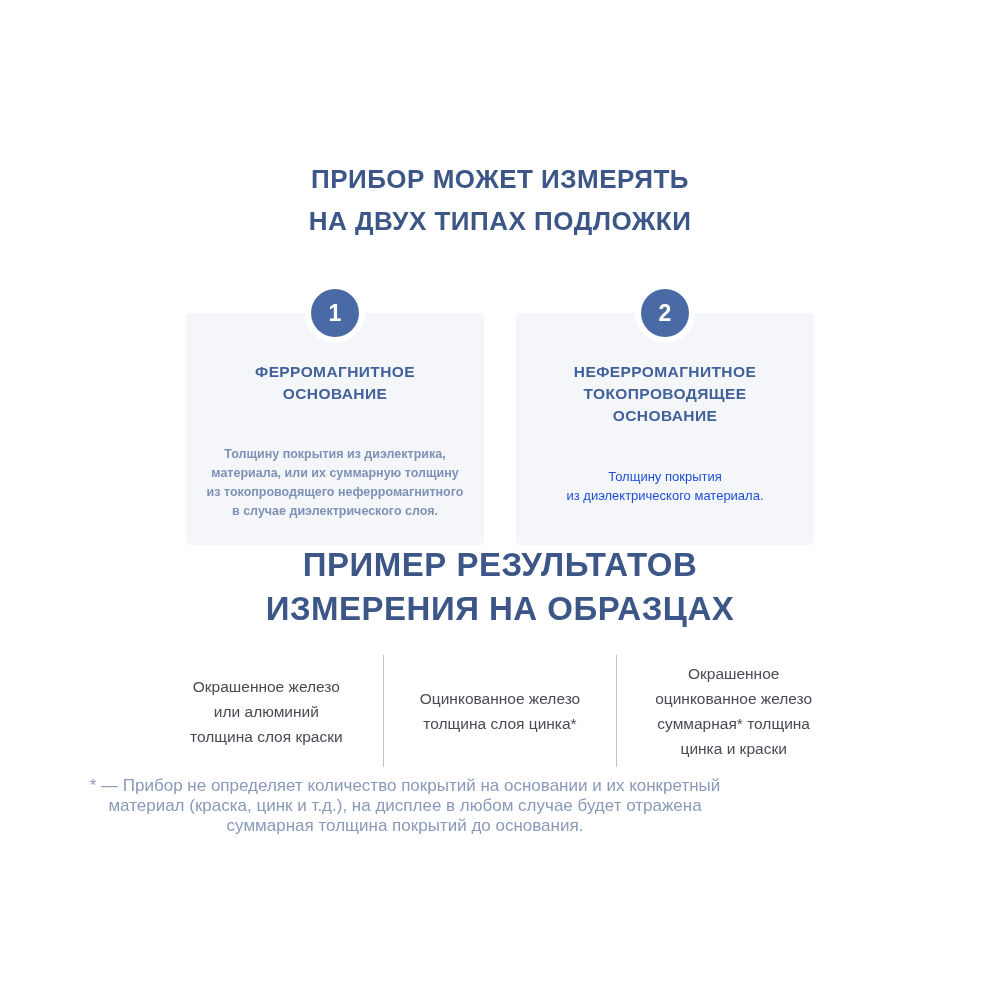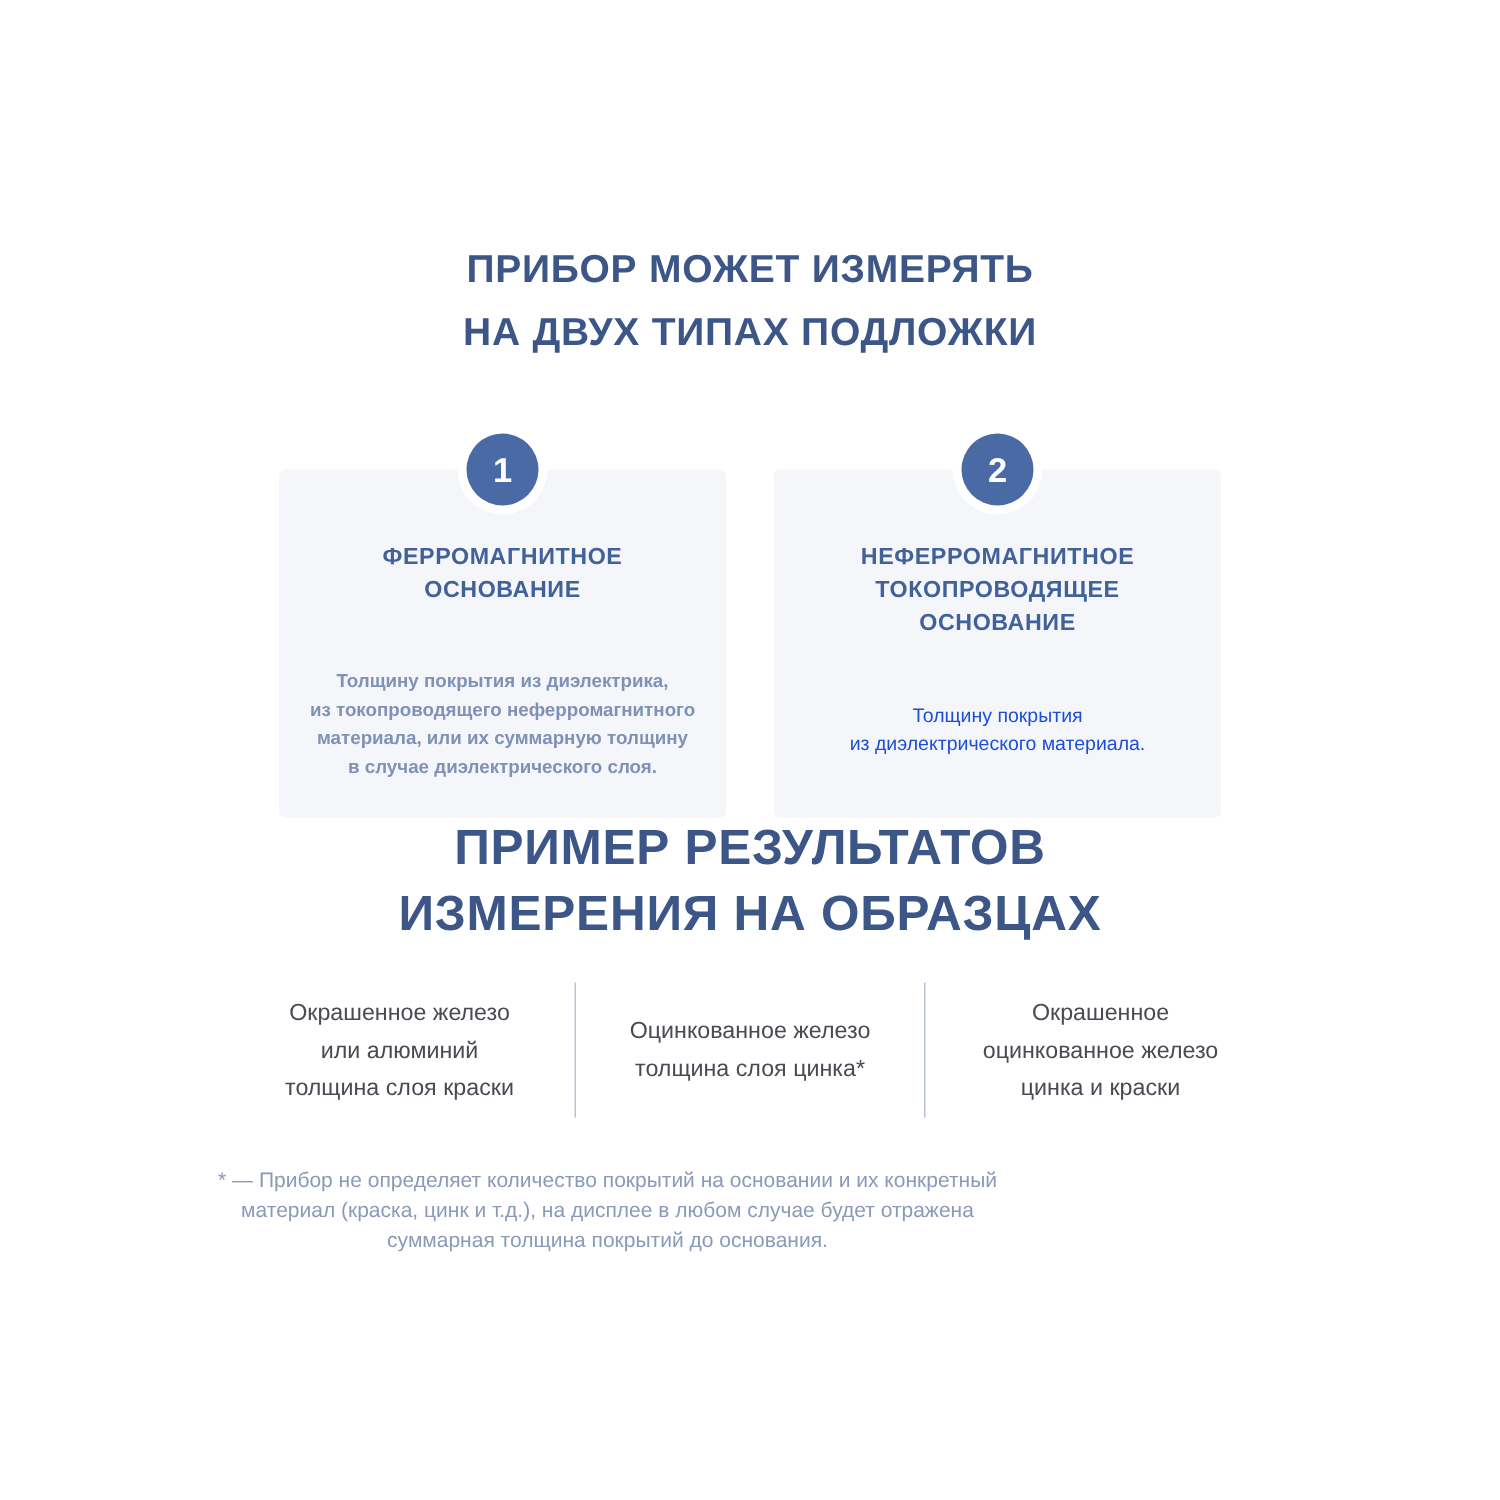--- a/index.html
+++ b/index.html
@@ -143,21 +143,21 @@
     min-height: 90px;
   }
 
   
   .footnote {
     position: absolute;
     top: 776px;
     left: 0;
     width: 810px;
     text-align: center;
-    font-size: 14px;
+    font-size: 17px;
     line-height: 20px;
     color: #8a9ab8;
   }
   .footnote .line { display: block; white-space: nowrap; }
 </style>
 </head>
 <body>
 
 <div class="page">
 
@@ -169,22 +169,22 @@
   <div class="cards">
 
     <div class="card card-1">
       <div class="badge">1</div>
       <div class="card-title">
         <span class="line">ФЕРРОМАГНИТНОЕ</span>
         <span class="line">ОСНОВАНИЕ</span>
       </div>
       <div class="card-text">
         <span class="line">Толщину покрытия из диэлектрика,</span>
+        <span class="line">материала, или их суммарную толщину</span>
         <span class="line">из токопроводящего неферромагнитного</span>
-        <span class="line">материала, или их суммарную толщину</span>
         <span class="line">в случае диэлектрического слоя.</span>
       </div>
     </div>
 
     <div class="card card-2">
       <div class="badge">2</div>
       <div class="card-title">
         <span class="line">НЕФЕРРОМАГНИТНОЕ</span>
         <span class="line">ТОКОПРОВОДЯЩЕЕ</span>
         <span class="line">ОСНОВАНИЕ</span>
@@ -215,20 +215,21 @@
     <div class="col">
       <span class="line">Оцинкованное железо</span>
       <span class="line">толщина слоя цинка*</span>
     </div>
 
     <div class="divider"></div>
 
     <div class="col">
       <span class="line">Окрашенное</span>
       <span class="line">оцинкованное железо</span>
+      <span class="line">суммарная* толщина</span>
       <span class="line">цинка и краски</span>
     </div>
 
   </div>
 
   <div class="footnote">
     <span class="line">* — Прибор не определяет количество покрытий на основании и их конкретный</span>
     <span class="line">материал (краска, цинк и т.д.), на дисплее в любом случае будет отражена</span>
     <span class="line">суммарная толщина покрытий до основания.</span>
   </div>

